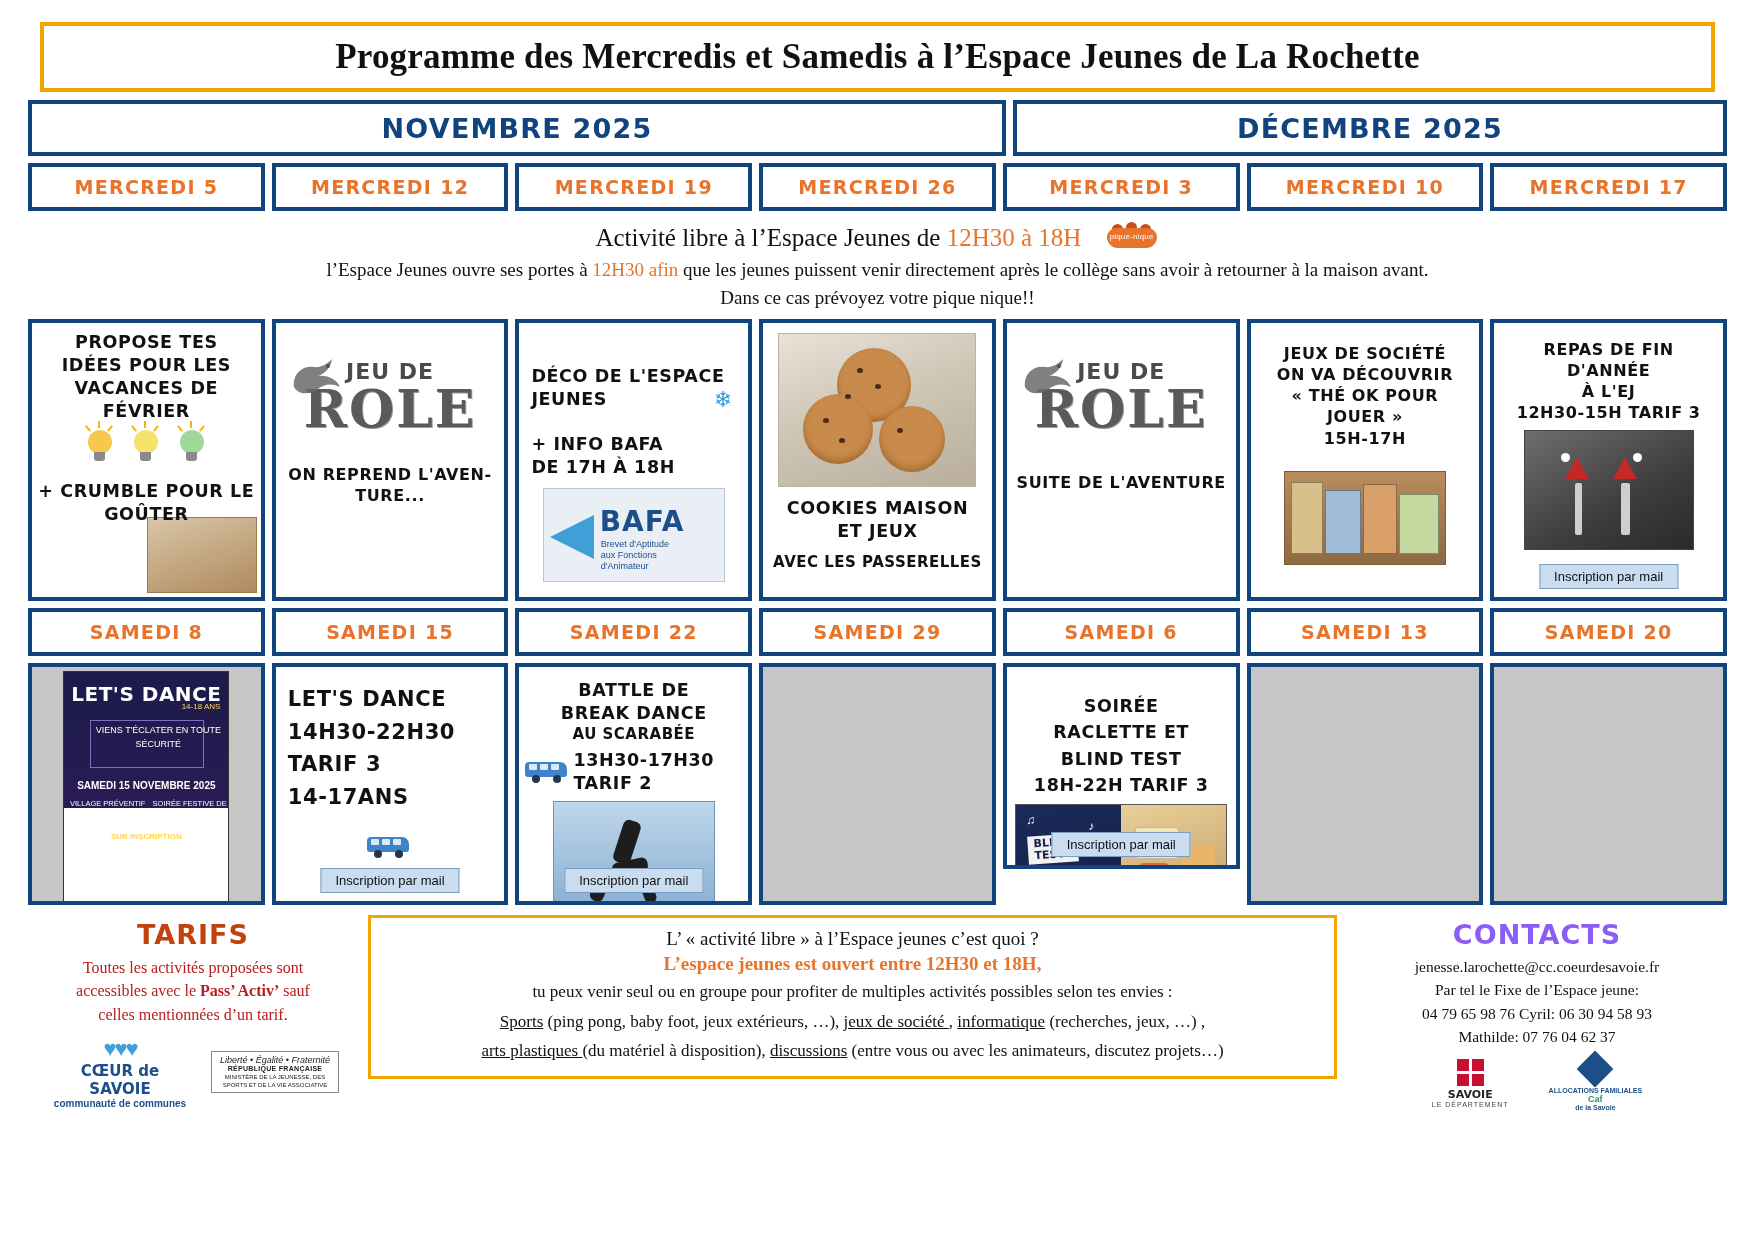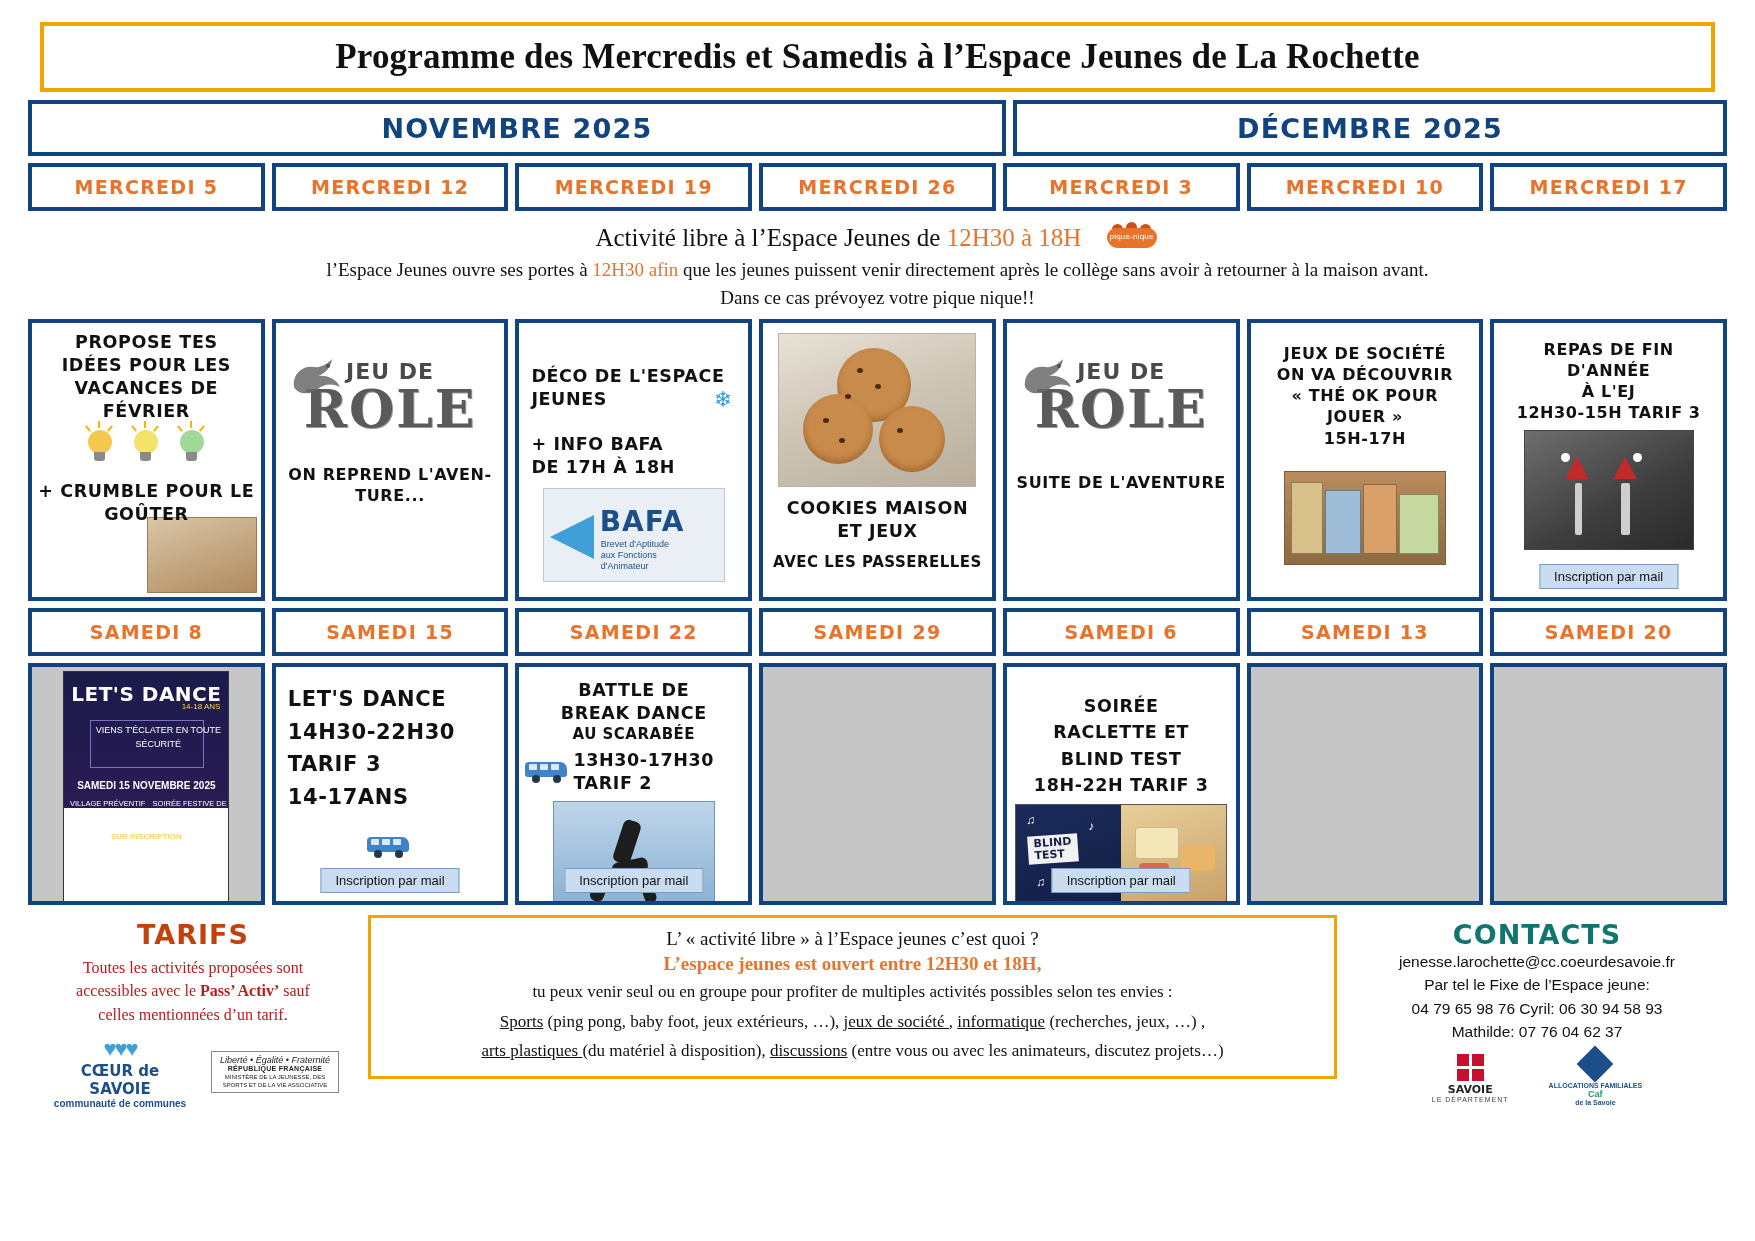--- a/index.html
+++ b/index.html
@@ -499,28 +499,29 @@
 
   .contacts {
     width: 380px;
     text-align: center;
     padding-top: 4px;
   }
   .contacts .head {
     font-family: "DejaVu Sans", sans-serif;
     font-weight: bold;
     font-size: 27px;
-    color: #0f766e;
+    color: #8b5cf6;
     letter-spacing: 1px;
   }
   .contacts .body {
-    font-family: Liberation Sans, sans-serif;
+    font-family: Liberation Serif, serif;
     font-size: 15.5px;
     color: #111;
     line-height: 1.5;
+    margin-top: 5px;
   }
 
   
   .logos-left {
     display: flex; align-items: center; justify-content: center; gap: 18px; margin-top: 10px;
   }
   .logo-cs { width: 146px; text-align: center; }
   .logo-cs .hearts { font-size: 22px; color: #3fa0d8; letter-spacing: -2px; }
   .logo-cs .n1 { font-family: "DejaVu Sans", sans-serif; font-weight: bold; font-size: 15px; color: #1c4f8a; }
   .logo-cs .n2 { font-size: 10px; color: #1c4f8a; font-weight: bold; }
@@ -828,21 +829,21 @@
         <span class="body" style="left:64px;top:18px;width:18px;height:44px;transform:rotate(18deg)"></span>
         <span class="body" style="left:58px;top:58px;width:36px;height:14px;transform:rotate(-12deg)"></span>
         <span class="body" style="left:40px;top:66px;width:14px;height:34px;transform:rotate(22deg)"></span>
         <span class="body" style="left:86px;top:64px;width:12px;height:38px;transform:rotate(-20deg)"></span>
       </div>
       <div class="mail-btn">Inscription par mail</div>
     </div>
 
     <div class="act-cell grey" style="height:242px"></div>
 
-    <div class="act-cell" style="height:242px">
+    <div class="act-cell" style="height:206px">
       <div class="act-text s18" style="margin-top:18px;line-height:1.5">
         <div>SOIRÉE</div>
         <div>RACLETTE ET</div>
         <div>BLIND TEST</div>
         <div>18H-22H TARIF 3</div>
       </div>
       <div class="blindphoto">
         <div class="left">
           <span class="note" style="left:10px;top:8px">♫</span>
           <span class="note" style="left:72px;top:14px">♪</span>

